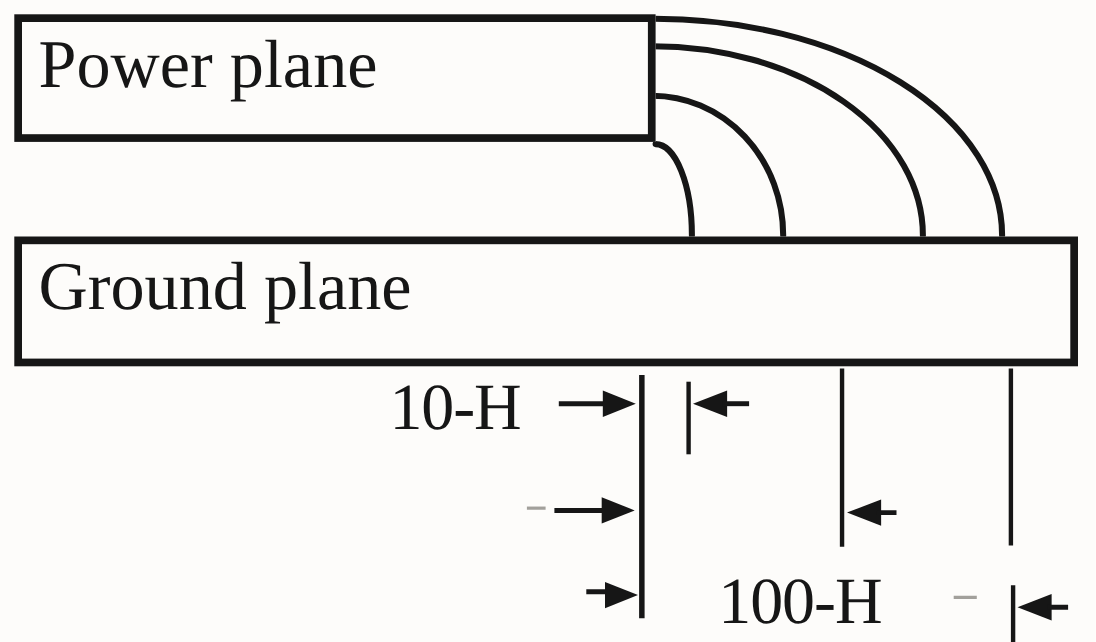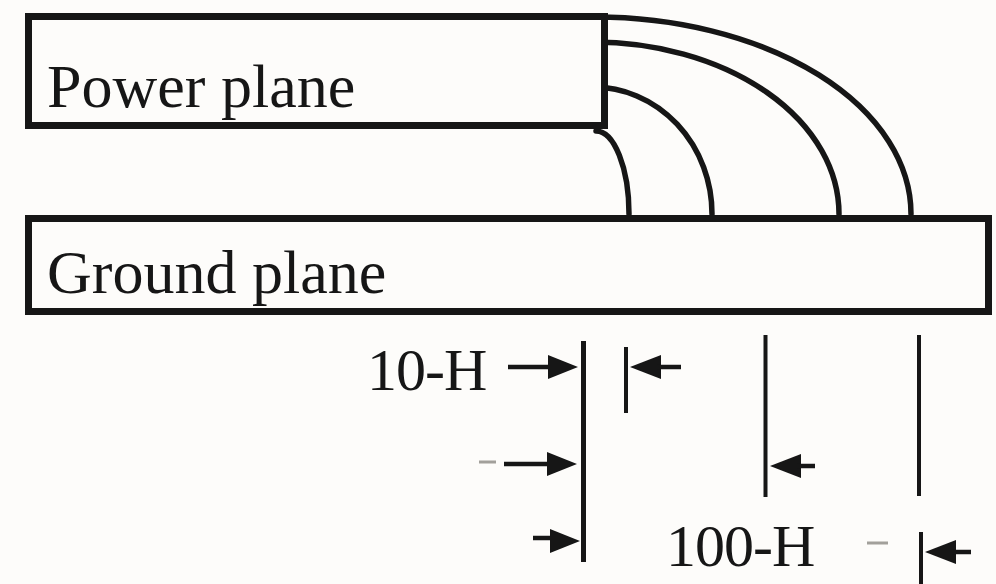--- a/index.html
+++ b/index.html
@@ -13,31 +13,30 @@
     height: 584px;
     background: var(--bg, #fdfcfa);
     overflow: hidden;
   }
   .plane-box {
     position: absolute;
     border: 7px solid var(--ink, #161616);
     background: var(--bg, #fdfcfa);
     box-sizing: border-box;
     display: flex;
-    align-items: flex-end;
-    margin-left: 12px;
+    align-items: flex-start;
   }
   #power-plane {
     left: 13px; top: 13px;
     width: 583px; height: 116px;
     z-index: 2;
   }
   #ground-plane {
     left: 13px; top: 215px;
-    width: 967px; height: 100px;
+    width: 967px; height: 118px;
     z-index: 2;
   }
   .plane-label {
     font-size: 62px;
     color: var(--ink, #161616);
     padding-left: 15px;
     padding-top: 4px;
     letter-spacing: 0px;
     white-space: nowrap;
   }
@@ -51,21 +50,20 @@
     left: 0; top: 0;
     z-index: 3;
   }
   .dim-label {
     position: absolute;
     font-size: 60px;
     color: var(--ink, #161616);
     letter-spacing: -1px;
     white-space: nowrap;
     z-index: 4;
-    margin-left: 13px;
   }
   #label-10h  { left: 354px; top: 336px; }
   #label-20h  { left: 597px; top: 438px; }
   #label-100h { left: 653px; top: 512px; text-align: right; }
 </style>
 </head>
 <body>
 
 <div id="canvas">
 

